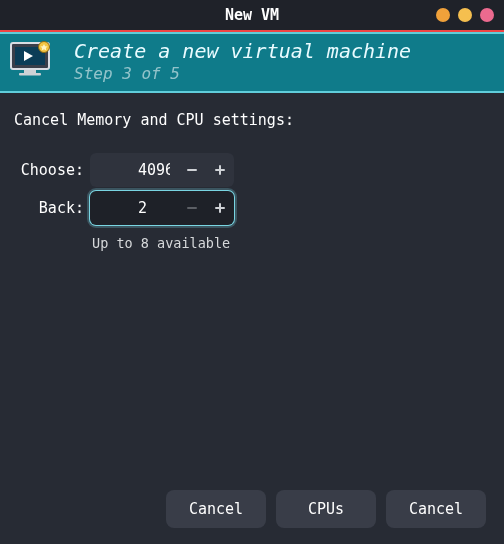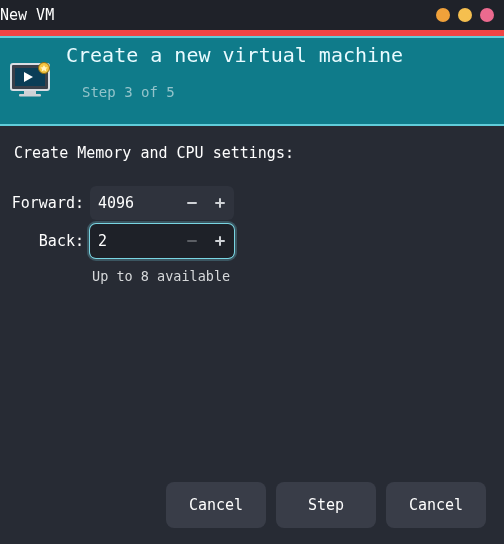--- a/index.html
+++ b/index.html
@@ -24,74 +24,75 @@
     width:504px;height:544px;
     background:var(--bg-body);
     font-family:ui-monospace,Menlo,Consolas,"DejaVu Sans Mono",monospace;
     font-size:15px;color:var(--text);
     display:flex;flex-direction:column;
     box-sizing:border-box;
   }
   
   .titlebar{
     height:30px;background:var(--bg);
-    display:flex;align-items:center;
-    position:relative;border-bottom:6px solid #ef4444;
+    display:flex;align-items:center;justify-content:center;
+    position:relative;border-bottom:2px solid #ef4444;font-weight:bold;
   }
   .titlebar .title{font-size:15px;color:var(--text);}
   .traffic{position:absolute;right:10px;top:0;height:30px;display:flex;align-items:center;gap:8px;}
   .dot{width:14px;height:14px;border-radius:50%;}
   .dot.y{background:#f0a13a;}
   .dot.o{background:#f5bf4f;}
   .dot.p{background:#ec6a8f;}
   
   .header{
     background:var(--teal);
     border-top:2px solid var(--teal-light);
     border-bottom:2px solid var(--teal-light);
-    display:flex;align-items:center;gap:12px;
+    display:flex;align-items:flex-start;gap:20px;
     padding:6px 12px 8px 10px;
+    font-style:italic;
   }
   .header .icon{width:44px;height:38px;flex:0 0 auto;}
   .header h1{margin:0;font-size:20px;font-weight:400;color:#e9fbff;line-height:1.1;}
-  .header .step{margin:16px;font-size:14px;color:rgba(255,255,255,0.55);}
+  .header .step{margin:0;font-size:16px;color:rgba(255,255,255,0.55);}
   .header .txt{display:flex;flex-direction:column;gap:2px;}
   
   .content{
     flex:1;padding:18px 14px 10px 14px;display:flex;flex-direction:column;
   }
   .prompt{margin:0 0 24px 0;color:var(--text);}
   .form{display:grid;grid-template-columns:70px 1fr;row-gap:4px;column-gap:6px;align-items:center;}
   .lbl{justify-self:end;color:var(--text);}
   .spin{
     display:flex;align-items:center;background:var(--field-bg);
     border-radius:6px;height:34px;width:144px;
     position:relative;
   }
   .spin.focus{
     background:#1e2128;
     box-shadow:0 0 0 1px var(--border-accent), 0 0 0 3px rgba(121,213,226,0.25);
   }
   .spin input{
     flex:1;min-width:0;background:transparent;border:0;outline:0;
-    color:var(--text);font:inherit;padding:0 8px;
+    color:var(--text);font:inherit;padding:0 8px;margin-left:40px;
   }
   .spin .sbtn{
     width:28px;height:100%;display:flex;align-items:center;justify-content:center;
     color:var(--plus);
   }
   .spin .sbtn.disabled{opacity:0.35;}
   .hint{grid-column:2;font-size:13.5px;color:var(--text-dim);padding:6px 0 14px 2px;}
   
   .footer{
     margin-top:auto;display:flex;justify-content:flex-end;gap:10px;
     padding:4px 4px 6px 4px;
   }
   .btn{
-    min-width:100px;height:46px;border-radius:8px;border:0;
+    min-width:100px;height:38px;border-radius:8px;border:0;
     background:var(--btn-bg);color:var(--text);font:inherit;
     display:flex;align-items:center;justify-content:center;
   }
   svg{display:block;}
 </style>
 </head>
 <body>
 
 <div class="titlebar">
   <span class="title">New VM</span>
@@ -114,25 +115,25 @@
       <path d="M34 4 L35.2 6.2 L37.6 6.5 L35.9 8.1 L36.3 10.4 L34 9.3 L31.7 10.4 L32.1 8.1 L30.4 6.5 L32.8 6.2 Z" fill="#fff4c2"></path>
     </svg>
   </span>
   <div class="txt">
     <h1>Create a new virtual machine</h1>
     <p class="step">Step 3 of 5</p>
   </div>
 </div>
 
 <div class="content">
-  <p class="prompt">Create Memory and CPU settings:</p>
+  <p class="prompt">Cancel Memory and CPU settings:</p>
 
   <div class="form">
 
-    <span class="lbl">Forward:</span>
+    <span class="lbl">Choose:</span>
     <div class="spin">
       <input type="text" value="4096" style="">
       <span class="sbtn">
         <svg width="14" height="14" viewBox="0 0 14 14">
             <rect x="2" y="6" width="10" height="2" rx="1" fill="currentColor"></rect>
           </svg>
       </span>
       <span class="sbtn">
         <svg width="14" height="14" viewBox="0 0 14 14">
             <rect x="2" y="6" width="10" height="2" rx="1" fill="currentColor"></rect>
@@ -155,16 +156,16 @@
             <rect x="6" y="2" width="2" height="10" rx="1" fill="currentColor"></rect>
           </svg>
       </span>
     </div>
     <span class="hint">Up to 8 available</span>
 
   </div>
 
   <div class="footer">
     <button class="btn">Cancel</button>
-    <button class="btn">Step</button>
+    <button class="btn">CPUs</button>
     <button class="btn">Cancel</button>
   </div>
 </div>
 
 </body></html>

